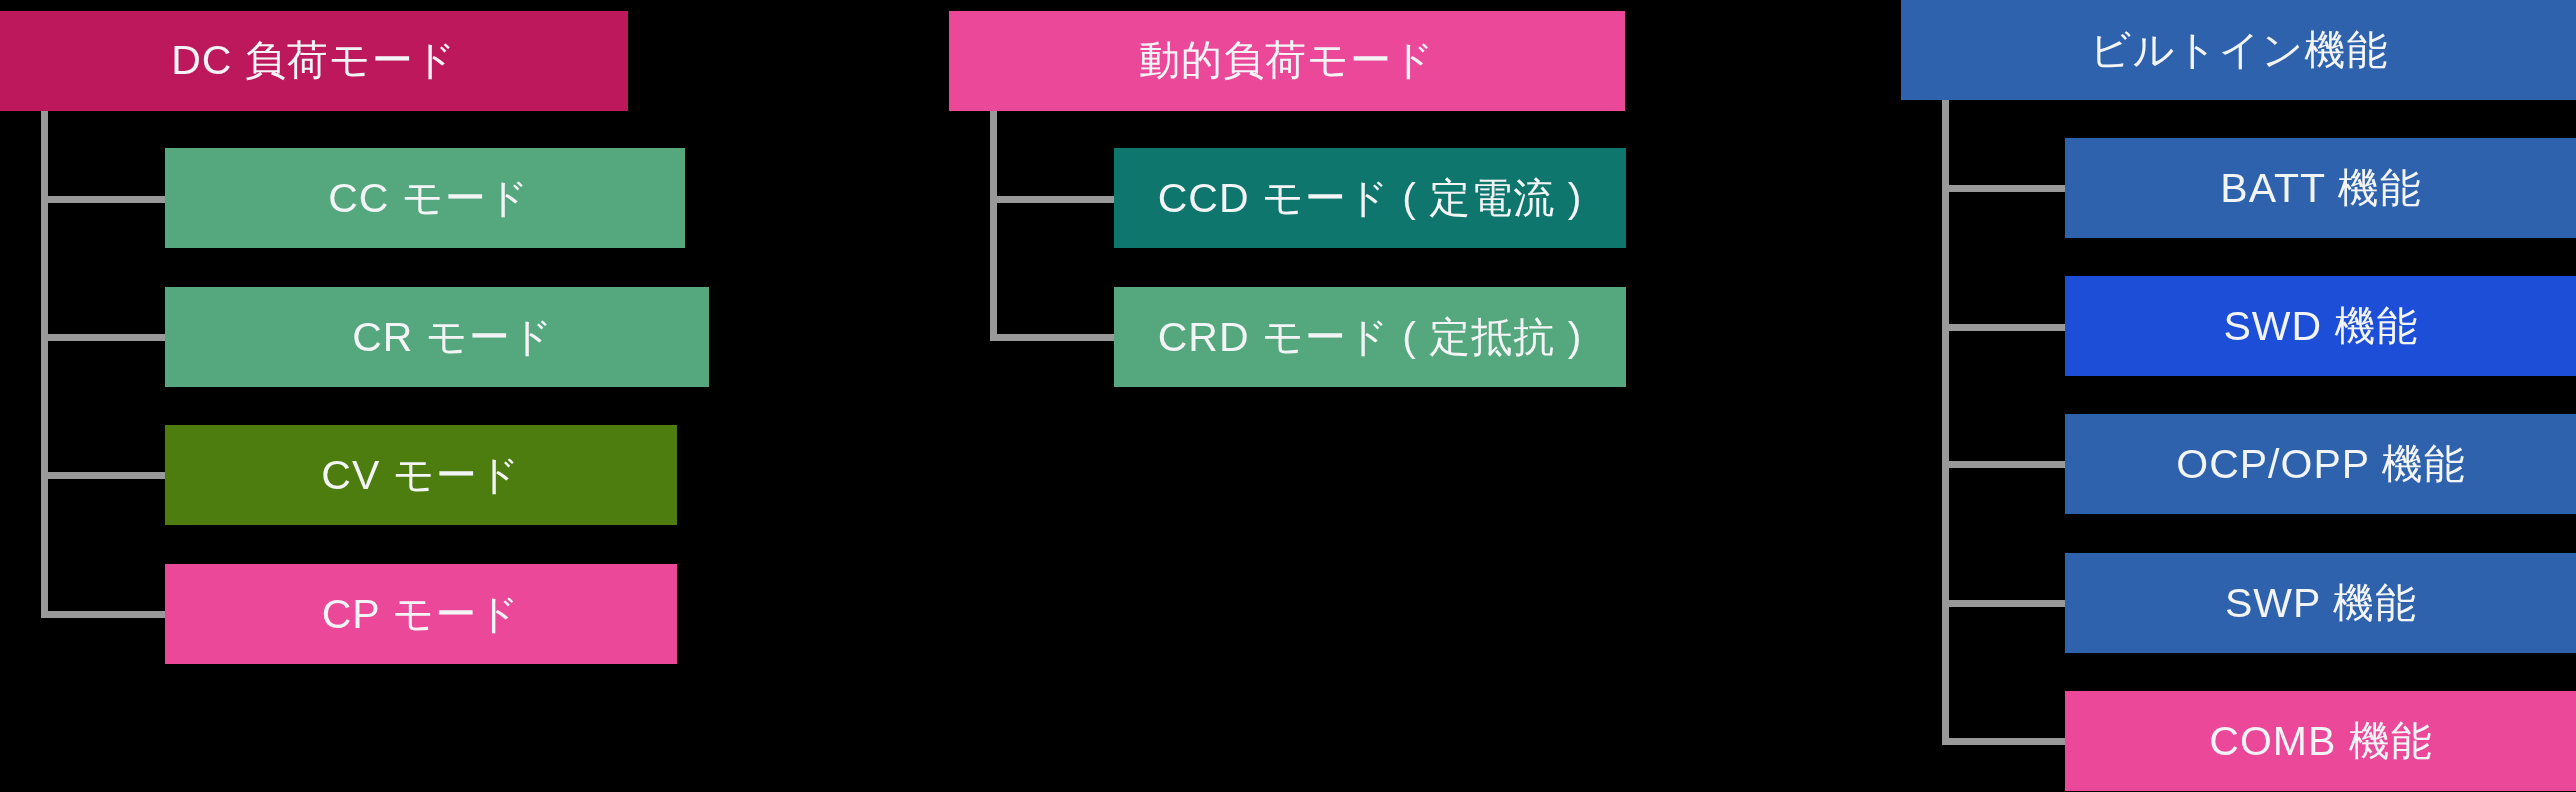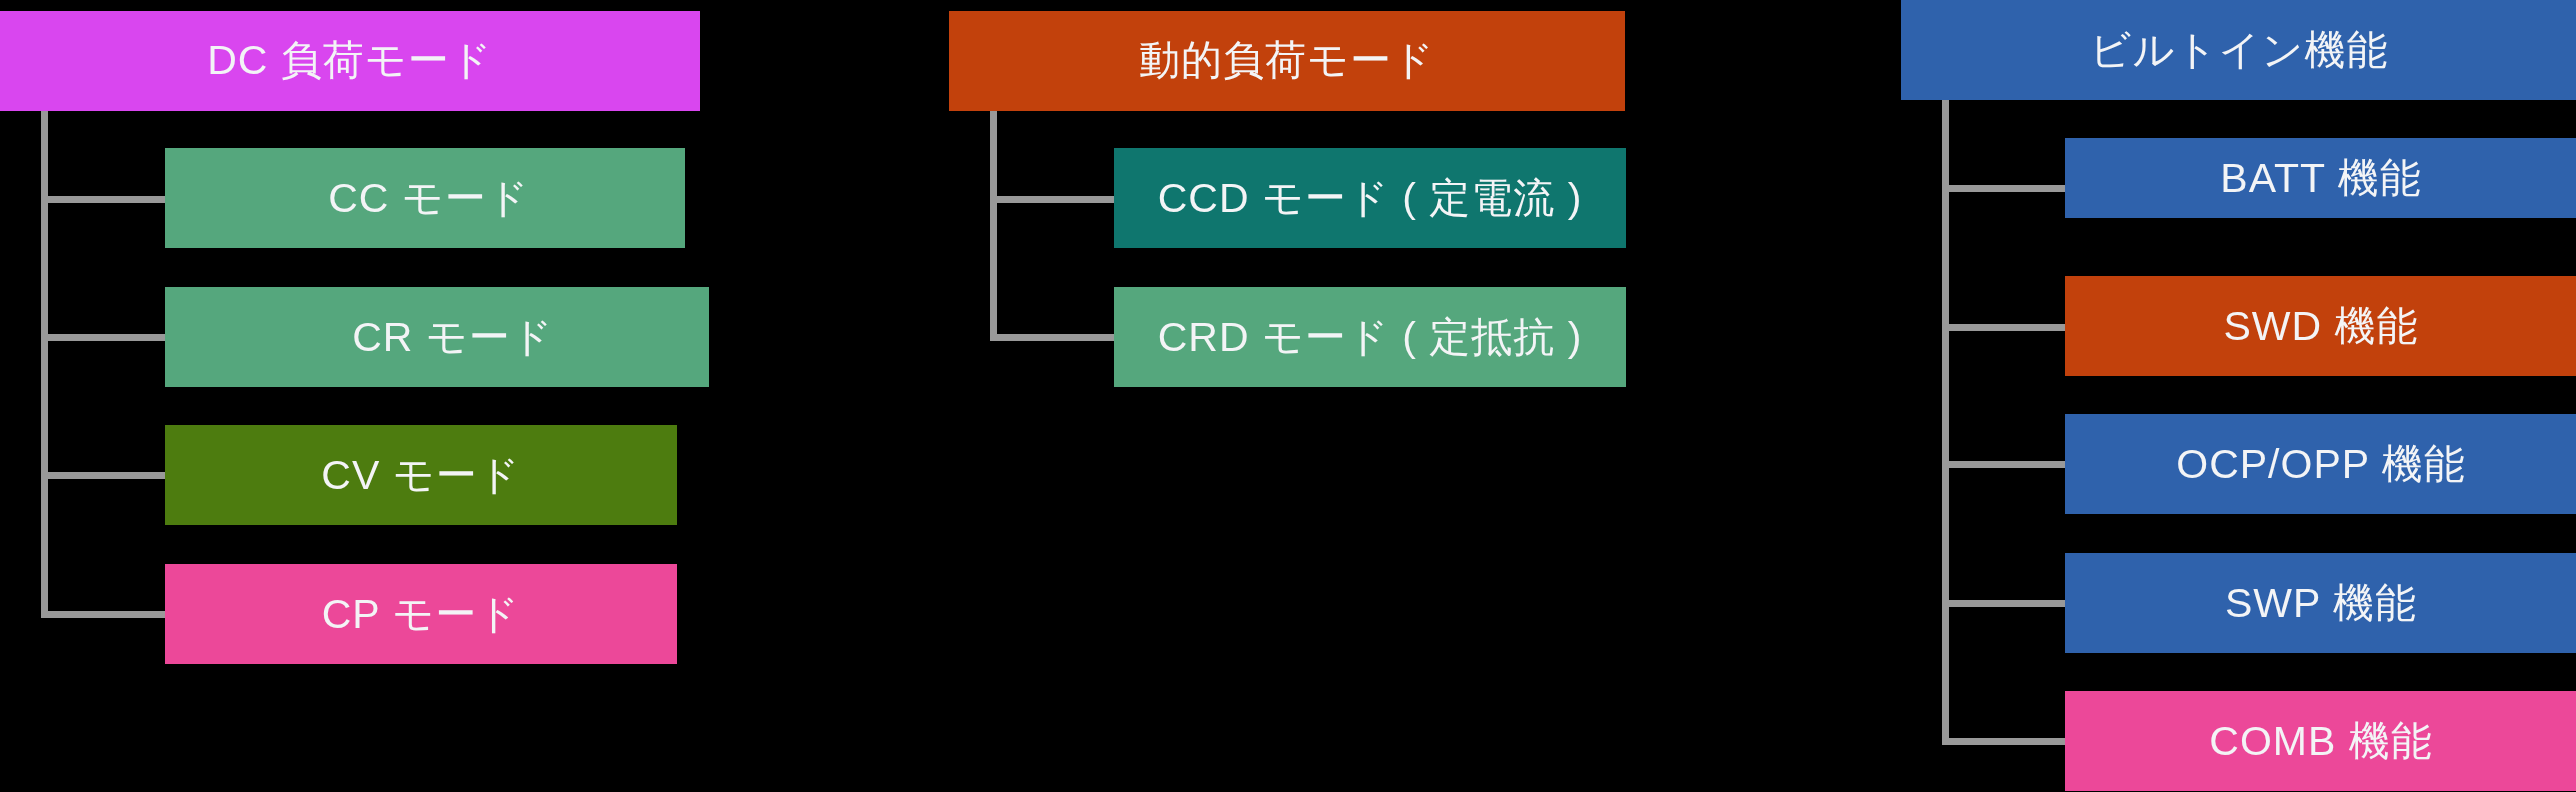--- a/index.html
+++ b/index.html
@@ -29,46 +29,46 @@
   }
   .connector {
     position: absolute;
   }
 </style>
 </head>
 <body>
 
 <div id="canvas">
   <div class="col-shell">
-      <div class="node" style="left: 0px; top: 10.6px; width: 700px; height: 100px; background: #d946ef;">DC 負荷モード</div>
+      <div class="node" style="left: 0px; top: 10.6px; width: 628px; height: 100px; background: #be185d;">DC 負荷モード</div>
       <div class="connector" style="left: 41px; top: 111px; width: 6.7px; height: 506px; background: rgb(153, 153, 153);"></div>
       <div class="connector" style="left: 41px; top: 196px; width: 124px; height: 6.7px; background: rgb(153, 153, 153);"></div>
       <div class="node" style="left: 165px; top: 148px; width: 512px; height: 100px; background: rgb(85, 167, 125); padding-left: 8px;">CC モード</div>
       <div class="connector" style="left: 41px; top: 334px; width: 124px; height: 6.7px; background: rgb(153, 153, 153);"></div>
       <div class="node" style="left: 165px; top: 287px; width: 512px; height: 100px; background: rgb(85, 167, 125); padding-left: 32px;">CR モード</div>
       <div class="connector" style="left: 41px; top: 472px; width: 124px; height: 6.7px; background: rgb(153, 153, 153);"></div>
       <div class="node" style="left: 165px; top: 425px; width: 512px; height: 100px; background: #4d7c0f;">CV モード</div>
       <div class="connector" style="left: 41px; top: 611px; width: 124px; height: 6.7px; background: rgb(153, 153, 153);"></div>
       <div class="node" style="left: 165px; top: 564px; width: 512px; height: 100px; background: #ec4899;">CP モード</div>
     </div>
   <div class="col-shell">
-      <div class="node" style="left: 949px; top: 10.6px; width: 676px; height: 100px; background: #c2410c;">動的負荷モード</div>
+      <div class="node" style="left: 949px; top: 10.6px; width: 676px; height: 100px; background: #ec4899;">動的負荷モード</div>
       <div class="connector" style="left: 990px; top: 111px; width: 6.7px; height: 229px; background: rgb(153, 153, 153);"></div>
       <div class="connector" style="left: 990px; top: 196px; width: 124px; height: 6.7px; background: rgb(153, 153, 153);"></div>
       <div class="node" style="left: 1114px; top: 148px; width: 512px; height: 100px; background: #0f766e;">CCD モード ( 定電流 )</div>
       <div class="connector" style="left: 990px; top: 334px; width: 124px; height: 6.7px; background: rgb(153, 153, 153);"></div>
       <div class="node" style="left: 1114px; top: 287px; width: 512px; height: 100px; background: rgb(85, 167, 125);">CRD モード ( 定抵抗 )</div>
     </div>
   <div class="col-shell">
       <div class="node" style="left: 1901px; top: 0px; width: 676px; height: 100px; background: rgb(47, 98, 172);">ビルトイン機能</div>
       <div class="connector" style="left: 1942px; top: 100px; width: 6.7px; height: 644px; background: rgb(153, 153, 153);"></div>
       <div class="connector" style="left: 1942px; top: 185px; width: 124px; height: 6.7px; background: rgb(153, 153, 153);"></div>
-      <div class="node" style="left: 2065px; top: 138px; width: 512px; height: 80px; background: rgb(47, 98, 172);">BATT 機能</div>
+      <div class="node" style="left: 2065px; top: 138px; width: 512px; height: 100px; background: rgb(47, 98, 172);">BATT 機能</div>
       <div class="connector" style="left: 1942px; top: 324px; width: 124px; height: 6.7px; background: rgb(153, 153, 153);"></div>
-      <div class="node" style="left: 2065px; top: 276px; width: 512px; height: 100px; background: #c2410c;">SWD 機能</div>
+      <div class="node" style="left: 2065px; top: 276px; width: 512px; height: 100px; background: #1d4ed8;">SWD 機能</div>
       <div class="connector" style="left: 1942px; top: 461px; width: 124px; height: 6.7px; background: rgb(153, 153, 153);"></div>
       <div class="node" style="left: 2065px; top: 414px; width: 512px; height: 100px; background: rgb(47, 98, 172);">OCP/OPP 機能</div>
       <div class="connector" style="left: 1942px; top: 600px; width: 124px; height: 6.7px; background: rgb(153, 153, 153);"></div>
       <div class="node" style="left: 2065px; top: 553px; width: 512px; height: 100px; background: rgb(47, 98, 172);">SWP 機能</div>
       <div class="connector" style="left: 1942px; top: 738px; width: 124px; height: 6.7px; background: rgb(153, 153, 153);"></div>
       <div class="node" style="left: 2065px; top: 691px; width: 512px; height: 100px; background: #ec4899;">COMB 機能</div>
     </div>
 </div>
 
 

